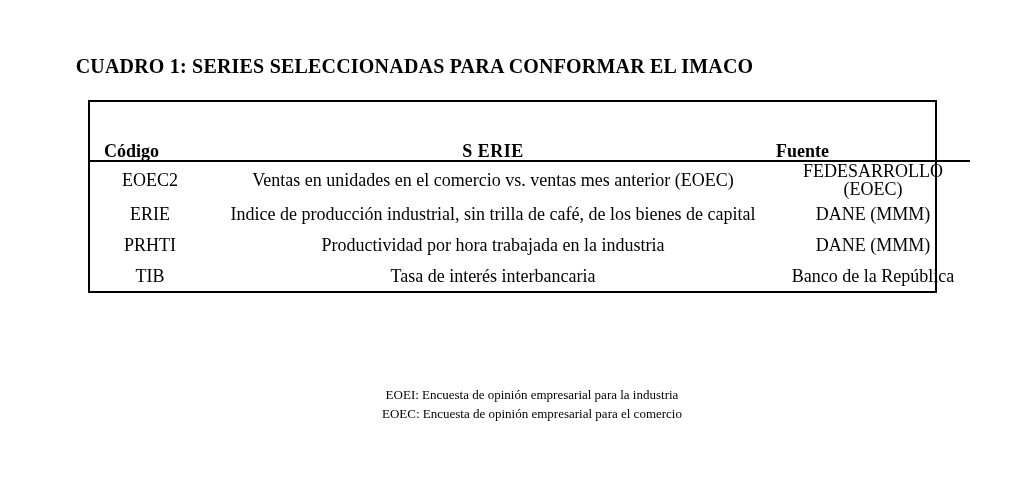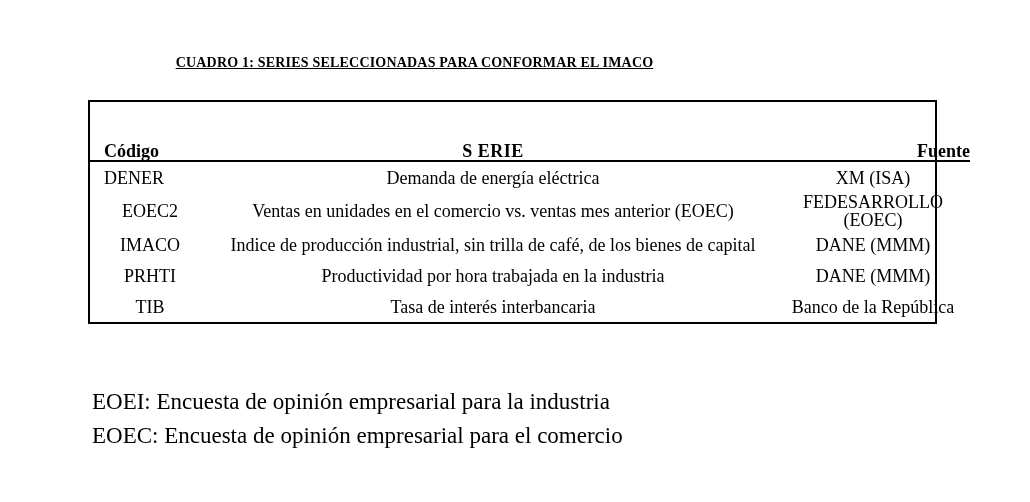--- a/index.html
+++ b/index.html
@@ -21,23 +21,22 @@
     height: 502px;
   }
   .title {
     position: absolute;
     top: 55px;
     left: 0;
     width: 829px;
     text-align: center;
     font-family: "Liberation Serif", serif;
     font-weight: bold;
-    font-size: 14px;
+    font-size: 20px;
     letter-spacing: 0.2px;
-    text-decoration: underline;
   }
   .table-wrap {
     position: absolute;
     top: 100px;
     left: 88px;
     width: 849px;
     border: 2.5px solid #000000;
     box-sizing: border-box;
     background: #ffffff;
   }
@@ -58,41 +57,42 @@
     vertical-align: bottom;
     padding-bottom: 8px;
     border-bottom: 2.5px solid #000000;
   }
   .col-codigo { width: 120px; }
   .col-serie  { width: 566px; }
   .col-fuente { width: 194px; }
 
   .head-codigo { text-align: left; padding-left: 14px !important; }
   .head-serie  { text-align: center; letter-spacing: 0.5px; }
-  .head-fuente { text-align: right; }
+  .head-fuente { text-align: left; }
 
   .body-row td {
     height: 31px;
     vertical-align: middle;
   }
   .cell-codigo { text-align: center; }
   .cell-codigo.first { text-align: left; padding-left: 14px !important; }
   .cell-serie  { text-align: center; }
   .cell-fuente { text-align: center; }
 
   .notes {
     position: absolute;
     top: 385px;
     left: 92px;
     width: 880px;
   }
   .note-line {
-    font-size: 23px;
+    font-size: 13px;
     line-height: 1.48;
     white-space: nowrap;
+    text-align: center;
   }
 </style>
 </head>
 <body>
 
 <div class="page">
 
   <div class="title">CUADRO 1: SERIES SELECCIONADAS PARA CONFORMAR EL IMACO</div>
 
   <div class="table-wrap">
@@ -104,31 +104,26 @@
       </colgroup>
       <thead>
         <tr class="head-row">
           <th class="head-codigo">Código</th>
           <th class="head-serie">S ERIE</th>
           <th class="head-fuente">Fuente</th>
         </tr>
       </thead>
       <tbody>
         <tr class="body-row">
-          <td class="cell-codigo first">DENER</td>
-          <td class="cell-serie">Demanda de energía eléctrica</td>
-          <td class="cell-fuente">XM (ISA)</td>
-        </tr>
-        <tr class="body-row">
           <td class="cell-codigo">EOEC2</td>
           <td class="cell-serie">Ventas en unidades en el comercio vs. ventas mes anterior (EOEC)</td>
           <td class="cell-fuente">FEDESARROLLO (EOEC)</td>
         </tr>
         <tr class="body-row">
-          <td class="cell-codigo">IMACO</td>
+          <td class="cell-codigo">ERIE</td>
           <td class="cell-serie">Indice de producción industrial, sin trilla de café, de los bienes de capital</td>
           <td class="cell-fuente">DANE (MMM)</td>
         </tr>
         <tr class="body-row">
           <td class="cell-codigo">PRHTI</td>
           <td class="cell-serie">Productividad por hora trabajada en la industria</td>
           <td class="cell-fuente">DANE (MMM)</td>
         </tr>
         <tr class="body-row">
           <td class="cell-codigo">TIB</td>

